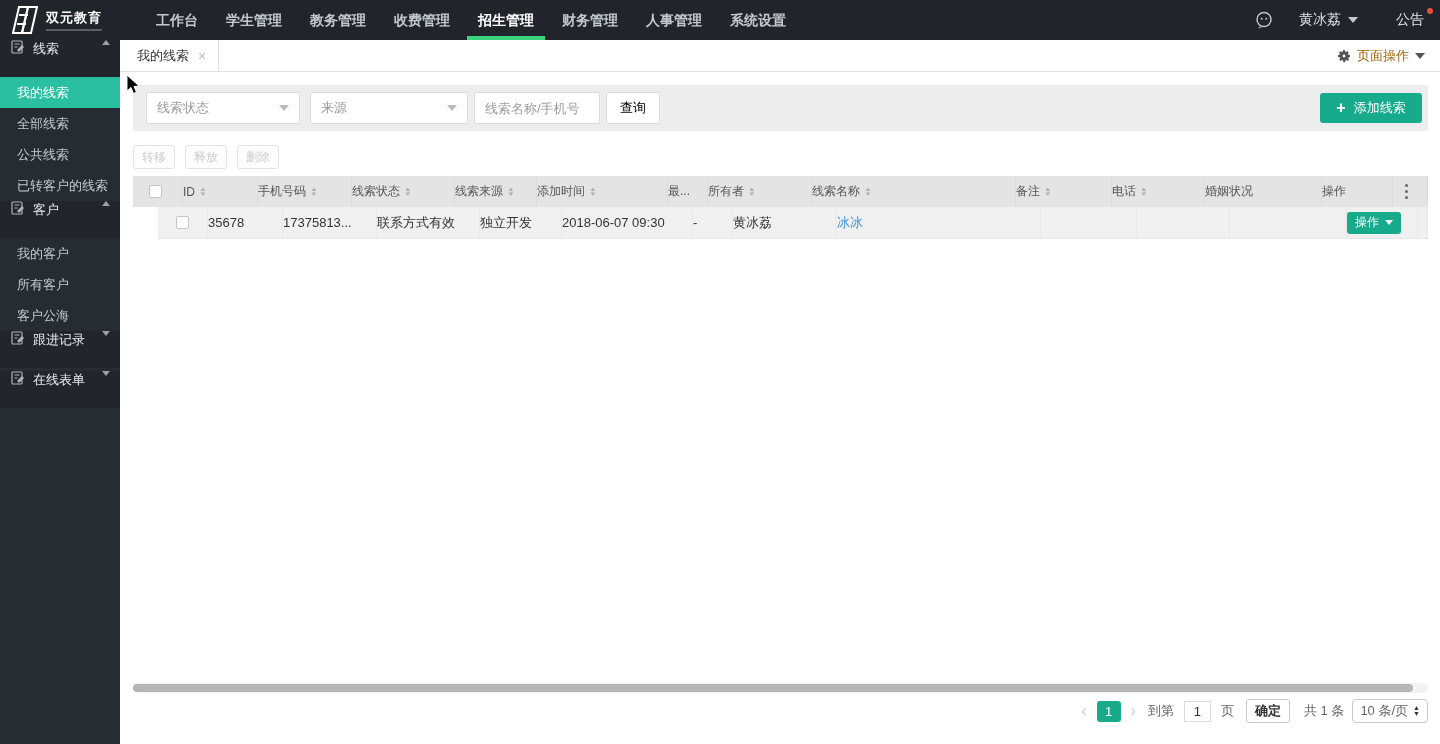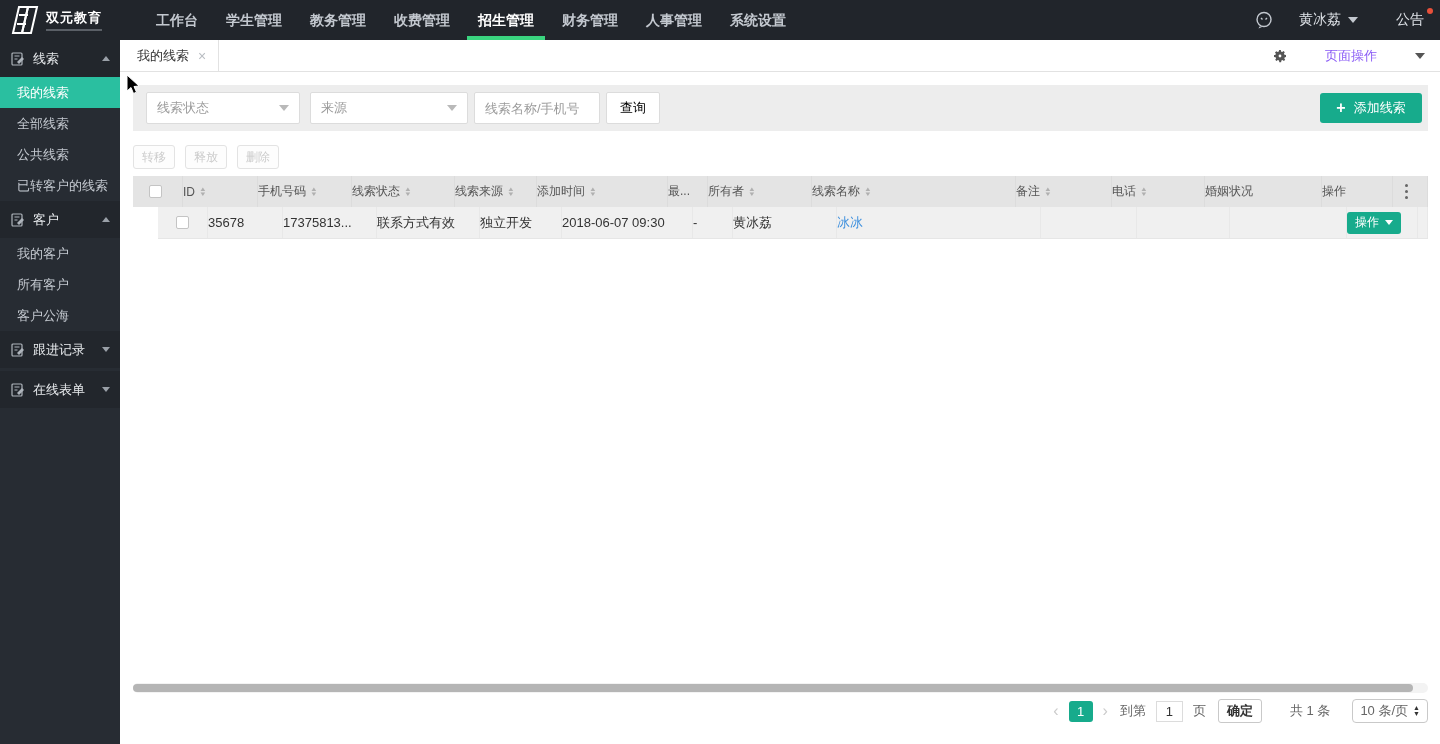--- a/index.html
+++ b/index.html
@@ -19,34 +19,34 @@
   .nav-item.active .nav-underline { position:absolute; left:3px; right:3px; bottom:0; height:4px; background:#3ad47f; }
   .topbar-right { margin-left:auto; display:flex; align-items:center; padding-right:16px; color:#c3c8cf; }
   .chat-icon { width:18px; height:18px; margin-right:26px; cursor:pointer; }
   .user-menu { display:flex; align-items:center; font-size:14px; color:#dfe3e8; cursor:pointer; }
   .caret-down { display:inline-block; width:0; height:0; border-left:5px solid transparent; border-right:5px solid transparent; border-top:6px solid #c3c8cf; margin-left:7px; }
   .notice { position:relative; margin-left:38px; font-size:14px; color:#dfe3e8; cursor:pointer; }
   .notice-dot { position:absolute; top:-3px; right:-9px; width:6px; height:6px; border-radius:50%; background:#e8503a; }
 
   
   .sidebar { position:absolute; left:0; top:40px; width:120px; height:704px; background:#272c33; z-index:5; }
-  .side-group { height:37px; display:flex; align-items:center; padding:0 10px 0 11px; background:#22262c; color:#e8ebee; font-size:13px; cursor:pointer; }
+  .side-group { height:37px; display:flex; padding:0 10px 0 11px; background:#22262c; color:#e8ebee; font-size:13px; cursor:pointer; }
   .side-group .g-icon { width:14px; height:14px; margin-right:8px; flex-shrink:0; }
   .side-group .g-label { flex:1; white-space:nowrap; }
   .g-caret-up { width:0; height:0; border-left:4px solid transparent; border-right:4px solid transparent; border-bottom:5px solid #9aa0a8; }
   .g-caret-dn { width:0; height:0; border-left:4px solid transparent; border-right:4px solid transparent; border-top:5px solid #9aa0a8; }
   .side-item { height:31px; line-height:31px; padding-left:17px; font-size:13px; color:#c5cad1; cursor:pointer; white-space:nowrap; }
   .side-item.active { background:#2abfa0; color:#fff; }
 
   
   .main { position:absolute; left:120px; top:40px; width:1320px; height:704px; background:#fff; }
   .tabbar { position:relative; height:32px; border-bottom:1px solid #e2e2e2; background:#fff; display:flex; align-items:stretch; }
   .tab { display:flex; align-items:center; padding:0 12px 0 17px; border-right:1px solid #e2e2e2; font-size:13px; color:#333; background:#fff; cursor:pointer; }
   .tab-close { margin-left:9px; color:#b9bdc2; font-size:14px; line-height:1; cursor:pointer; }
-  .page-actions { margin-left:auto; display:flex; align-items:center; padding-right:15px; font-size:13px; color:#8b5cf6; cursor:pointer;gap:32px; }
+  .page-actions { margin-left:auto; display:flex; align-items:center; padding-right:15px; font-size:13px; color:#a16207; cursor:pointer; }
   .gear-icon { width:14px; height:14px; margin-right:6px; }
   .pa-caret { display:inline-block; width:0; height:0; border-left:5px solid transparent; border-right:5px solid transparent; border-top:6px solid #555; margin-left:6px; }
 
   .content { position:relative; height:671px; }
 
   
   .filter-panel { position:absolute; left:13px; top:13px; width:1295px; height:46px; background:#ededed; }
   .f-select { position:absolute; top:7px; height:32px; background:#fff; border:1px solid #dcdcdc; border-radius:2px; display:flex; align-items:center; padding:0 10px; font-size:13px; color:#9b9b9b; cursor:pointer; }
   .f-select .fs-caret { margin-left:auto; width:0; height:0; border-left:5px solid transparent; border-right:5px solid transparent; border-top:6px solid #b9b9b9; }
   .f-select1 { left:13px; width:154px; }
@@ -82,21 +82,21 @@
   .hscroll { position:absolute; left:13px; top:611px; width:1295px; height:10px; background:#f3f3f3; border-radius:5px; }
   .hscroll-thumb { position:absolute; left:0; top:1px; width:1280px; height:8px; background:#b5b5b5; border-radius:4px; cursor:grab; }
 
   
   .pager { position:absolute; right:12px; top:627px; height:24px; display:flex; align-items:center; font-size:13px; color:#666; }
   .pg-prev,.pg-next { color:#ccc; font-size:16px; padding:0 6px; cursor:default; }
   .pg-page { width:24px; height:21px; background:#17ab8c; color:#fff; border-radius:3px; display:flex; align-items:center; justify-content:center; font-size:13px; margin:0 4px; cursor:pointer; }
   .pg-label { margin:0 6px; white-space:nowrap; }
   .pg-goto { width:27px; height:21px; border:1px solid #dcdcdc; background:#fff; text-align:center; font-size:13px; color:#333; outline:none; font-family:inherit; margin:0 4px; }
   .pg-confirm { width:44px; height:24px; background:#fff; border:1px solid #c9c9c9; border-radius:3px; font-size:13px; font-weight:bold; color:#333; cursor:pointer; font-family:inherit; margin:0 6px; }
-  .pg-total { margin:0 22px; white-space:nowrap; }
+  .pg-total { margin:0 8px; white-space:nowrap; }
   .pg-size { height:24px; border:1px solid #c9c9c9; border-radius:4px; background:#fff; display:flex; align-items:center; padding:0 7px; cursor:pointer; }
   .pg-size .spin { display:flex; flex-direction:column; margin-left:5px; line-height:0; }
   .pg-size .spin i { font-style:normal; font-size:7px; color:#333; line-height:6px; }
 
   
   .cursor { position:absolute; left:126px; top:74px; z-index:999; pointer-events:none; }
 </style>
 </head>
 <body>
 

